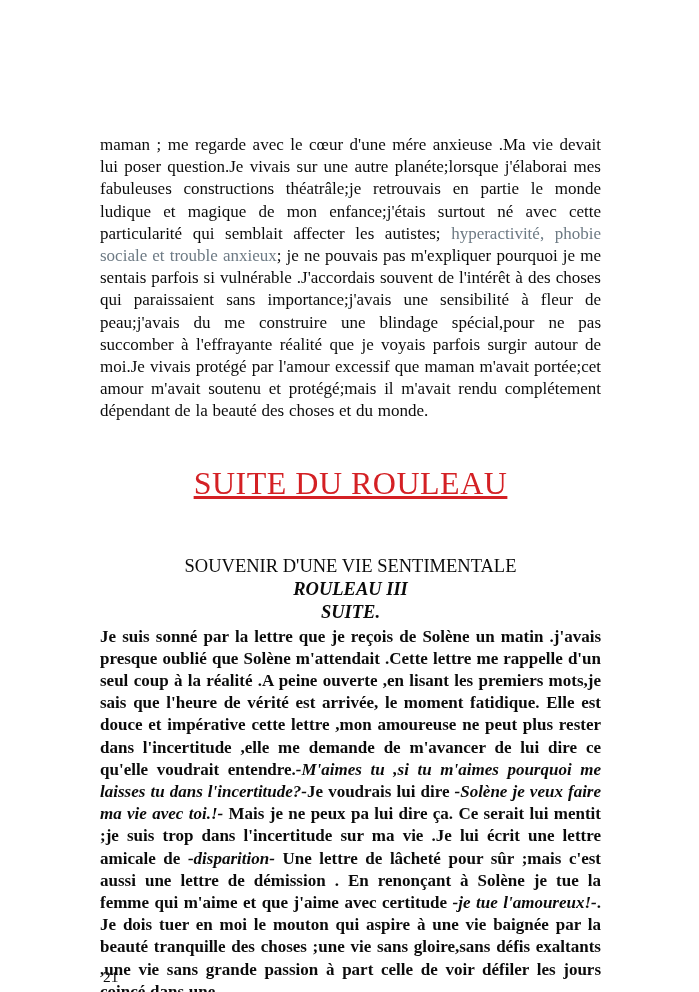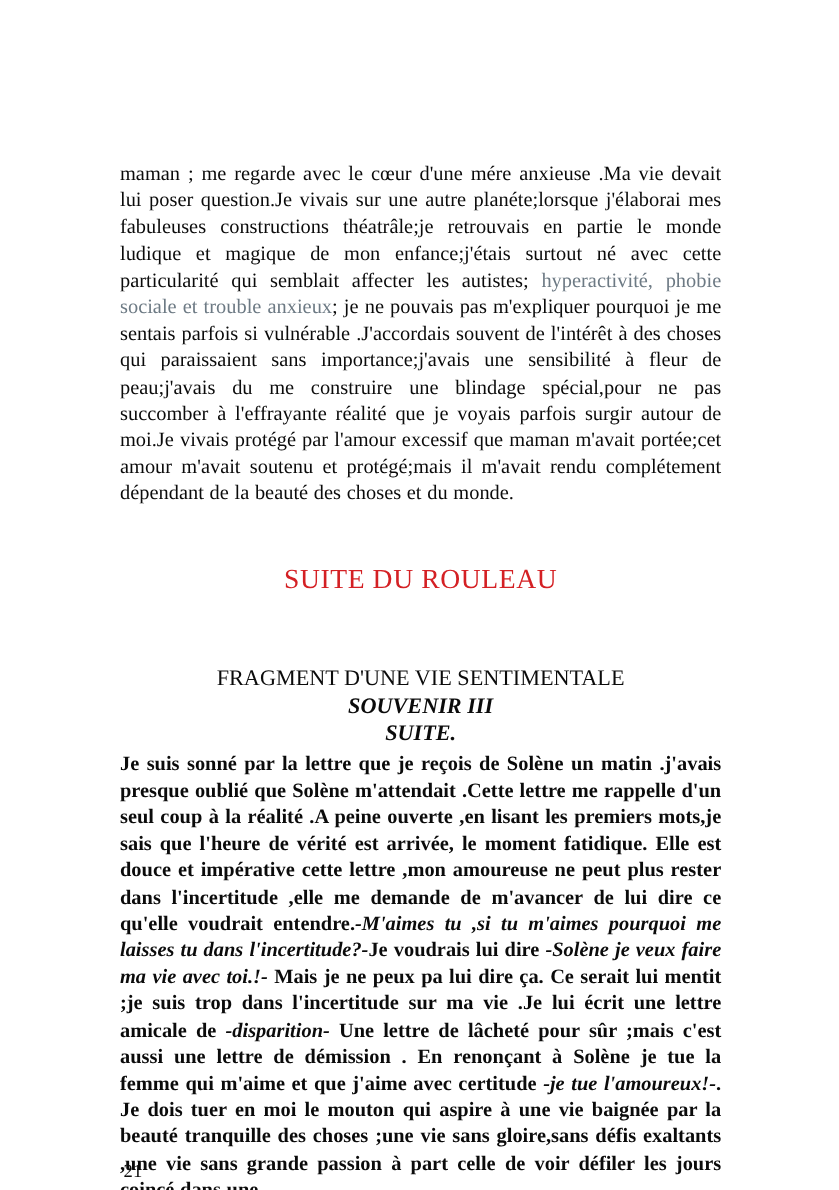--- a/index.html
+++ b/index.html
@@ -26,26 +26,27 @@
     margin: 0;
     word-spacing: 0.5px;
   }
   .par-intro { margin-top: 88px; }
   .par-solene { margin-top: 2px; font-weight: bold; }
   .seg-normal { }
   .seg-muted { color: var(--muted-color, #6d7a84); }
   .seg-italic { font-style: italic; }
   .red-heading {
     color: var(--heading-red, #d42024);
-    font-size: 23px;
+    font-size: 32px;
     font-weight: normal;
     text-align: center;
     line-height: 28px;
     margin: 46px 0 0 0;
     letter-spacing: 0.5px;
+    text-decoration: underline;
   }
   .subheads {
     margin-top: 58px;
     text-align: center;
     font-size: 18.5px;
     line-height: 23px;
   }
   .sub-plain { font-weight: normal; font-style: normal; }
   .sub-bold-italic { font-weight: bold; font-style: italic; }
   .page-num {
@@ -60,22 +61,22 @@
 <body>
 
 <div class="page">
   <div class="content">
 
     <p class="body-par par-intro"><span class="seg-normal">maman ; me regarde avec le cœur d'une mére anxieuse .Ma  vie devait lui poser question.Je vivais sur une autre planéte;lorsque j'élaborai mes fabuleuses constructions théatrâle;je retrouvais en partie le monde ludique et magique de mon enfance;j'étais surtout né avec cette particularité qui semblait affecter les autistes; </span><span class="seg-muted">hyperactivité, phobie sociale et trouble anxieux</span><span class="seg-normal">; je ne pouvais pas m'expliquer pourquoi je me sentais parfois si vulnérable .J'accordais souvent de l'intérêt à des choses qui paraissaient sans importance;j'avais une sensibilité à fleur de peau;j'avais du me construire une blindage spécial,pour ne pas succomber à l'effrayante  réalité que je voyais parfois surgir autour de moi.Je vivais protégé par l'amour excessif que maman m'avait portée;cet amour m'avait soutenu et protégé;mais il m'avait rendu complétement dépendant de la  beauté des choses et du monde.</span></p>
 
     <h1 class="red-heading">SUITE DU ROULEAU</h1>
 
     <div class="subheads">
-      <div class="sub-plain">FRAGMENT D'UNE VIE SENTIMENTALE</div>
-      <div class="sub-bold-italic">SOUVENIR III</div>
+      <div class="sub-plain">SOUVENIR D'UNE VIE SENTIMENTALE</div>
+      <div class="sub-bold-italic">ROULEAU III</div>
       <div class="sub-bold-italic">SUITE.</div>
     </div>
 
     <p class="body-par par-solene"><span class="seg-normal">Je suis sonné par la lettre que je reçois de Solène un matin .j'avais presque oublié que Solène m'attendait .Cette lettre me rappelle d'un seul coup à la réalité .A peine  ouverte ,en  lisant les premiers mots,je sais  que l'heure de vérité est arrivée, le moment fatidique. Elle est douce et impérative cette lettre ,mon amoureuse ne peut plus rester dans l'incertitude ,elle me demande de m'avancer de lui dire ce qu'elle voudrait entendre.</span><span class="seg-italic">-M'aimes tu ,si tu m'aimes pourquoi me laisses tu dans l'incertitude?-</span><span class="seg-normal">Je voudrais lui dire </span><span class="seg-italic">-Solène je veux faire ma vie avec toi.!-</span><span class="seg-normal"> Mais je  ne peux pa lui dire ça. Ce serait lui mentit ;je suis trop dans l'incertitude sur ma vie .Je lui écrit une  lettre amicale de </span><span class="seg-italic">-disparition-</span><span class="seg-normal">  Une lettre de lâcheté pour sûr  ;mais c'est aussi une lettre de démission . En renonçant à Solène je tue la femme qui m'aime et que  j'aime avec certitude </span><span class="seg-italic">-je tue l'amoureux!-</span><span class="seg-normal">. Je dois  tuer en moi le mouton qui aspire à une vie baignée par la beauté tranquille des choses ;une vie sans gloire,sans défis exaltants ,une vie sans grande passion à part celle de voir défiler les jours coincé dans une</span></p>
 
   </div>
 
   <div class="page-num">21</div>
 </div>
 

